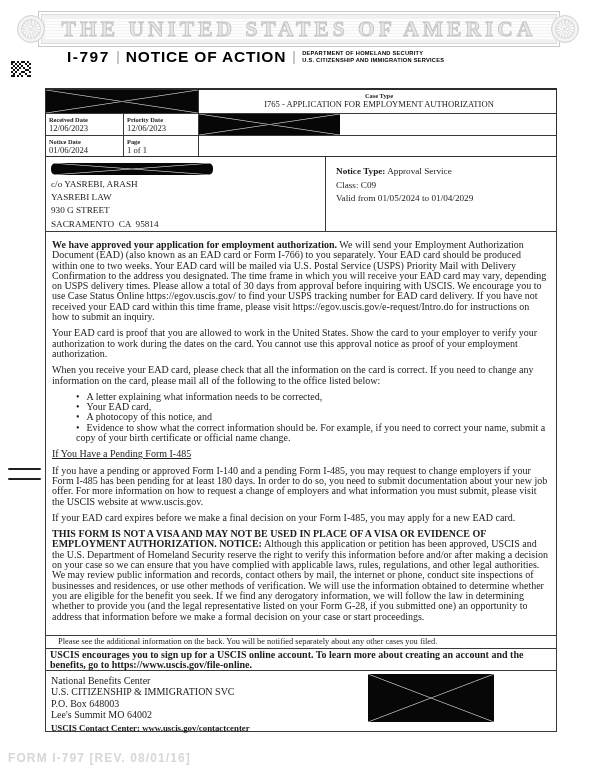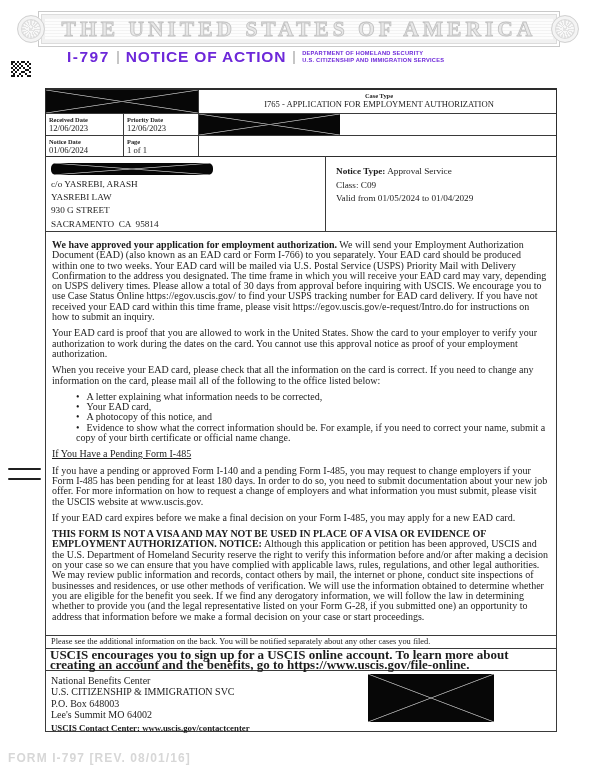--- a/index.html
+++ b/index.html
@@ -27,21 +27,21 @@
     background: repeating-conic-gradient(#e3e3e3 0 11deg, #f8f8f8 11deg 22deg);
     border:1px solid #d2d2d2;
     box-shadow: inset 0 0 0 3px #f4f4f4, inset 0 0 0 4px #dadada;
   }
   .rosette-l { left:-22px; }
   .rosette-r { right:-20px; }
 
   
   .subheader {
     position:absolute; left:67px; top:48px; height:18px;
-    display:flex; align-items:center; color:#6d28d9;
+    display:flex; align-items:center; color:#000000;
     font-family:"Liberation Sans", sans-serif; font-weight:bold;
   }
   .subheader .code  { font-size:15.5px; letter-spacing:1.5px; }
   .subheader .title { font-size:15.5px; letter-spacing:0.8px; }
   .subheader .vbar  { width:2px; height:13px; background:#c6c6c6; margin:0 7px; }
   .subheader .dept  { display:flex; flex-direction:column; justify-content:center; }
   .subheader .dept span { font-size:5.7px; line-height:6.6px; letter-spacing:0.25px; }
 
   .barcode { position:absolute; left:11px; top:61px; }
 
@@ -86,22 +86,22 @@
   .body-box li { line-height:10.3px; }
   .body-box li::before { content:"\2022"; margin-right:7px; }
   .u-head { text-decoration:underline; margin:0 0 6px 0; }
 
   
   .mark { position:absolute; left:8px; width:33px; height:2.4px; background:#202020; border-radius:1.2px; }
   .mark1 { top:468px; } .mark2 { top:478px; }
 
   
   .strip { position:absolute; left:45px; width:512px; border:1px solid #3a3a3a; border-top:none; box-sizing:border-box; }
-  .back-note { top:636px; height:13px; font-size:8.4px; line-height:11px; padding-left:5px; }
-  .online-note { top:649px; height:22px; font-weight:bold; font-size:13px; line-height:10.2px; padding:1px 4px 0; overflow-wrap:anywhere; }
+  .back-note { top:636px; height:13px; font-size:8.4px; line-height:11px; padding-left:12px; }
+  .online-note { top:649px; height:22px; font-weight:bold; font-size:10px; line-height:10.2px; padding:1px 4px 0; overflow-wrap:anywhere; }
 
   
   .footer-box { position:absolute; left:45px; top:671px; width:512px; height:61px; border:1px solid #3a3a3a; border-top:none; box-sizing:border-box; padding:4px 0 0 5px; }
   .office-line { font-size:10px; line-height:11.3px; }
   .contact-line { font-weight:bold; font-size:8.8px; margin-top:3px; }
   .footer-redact { position:absolute; left:322px; top:3px; width:126px; height:48px; }
 
   .form-rev {
     position:absolute; top:751px; left:0; width:512px; 
     font-family:"Liberation Sans", sans-serif; font-weight:bold;

